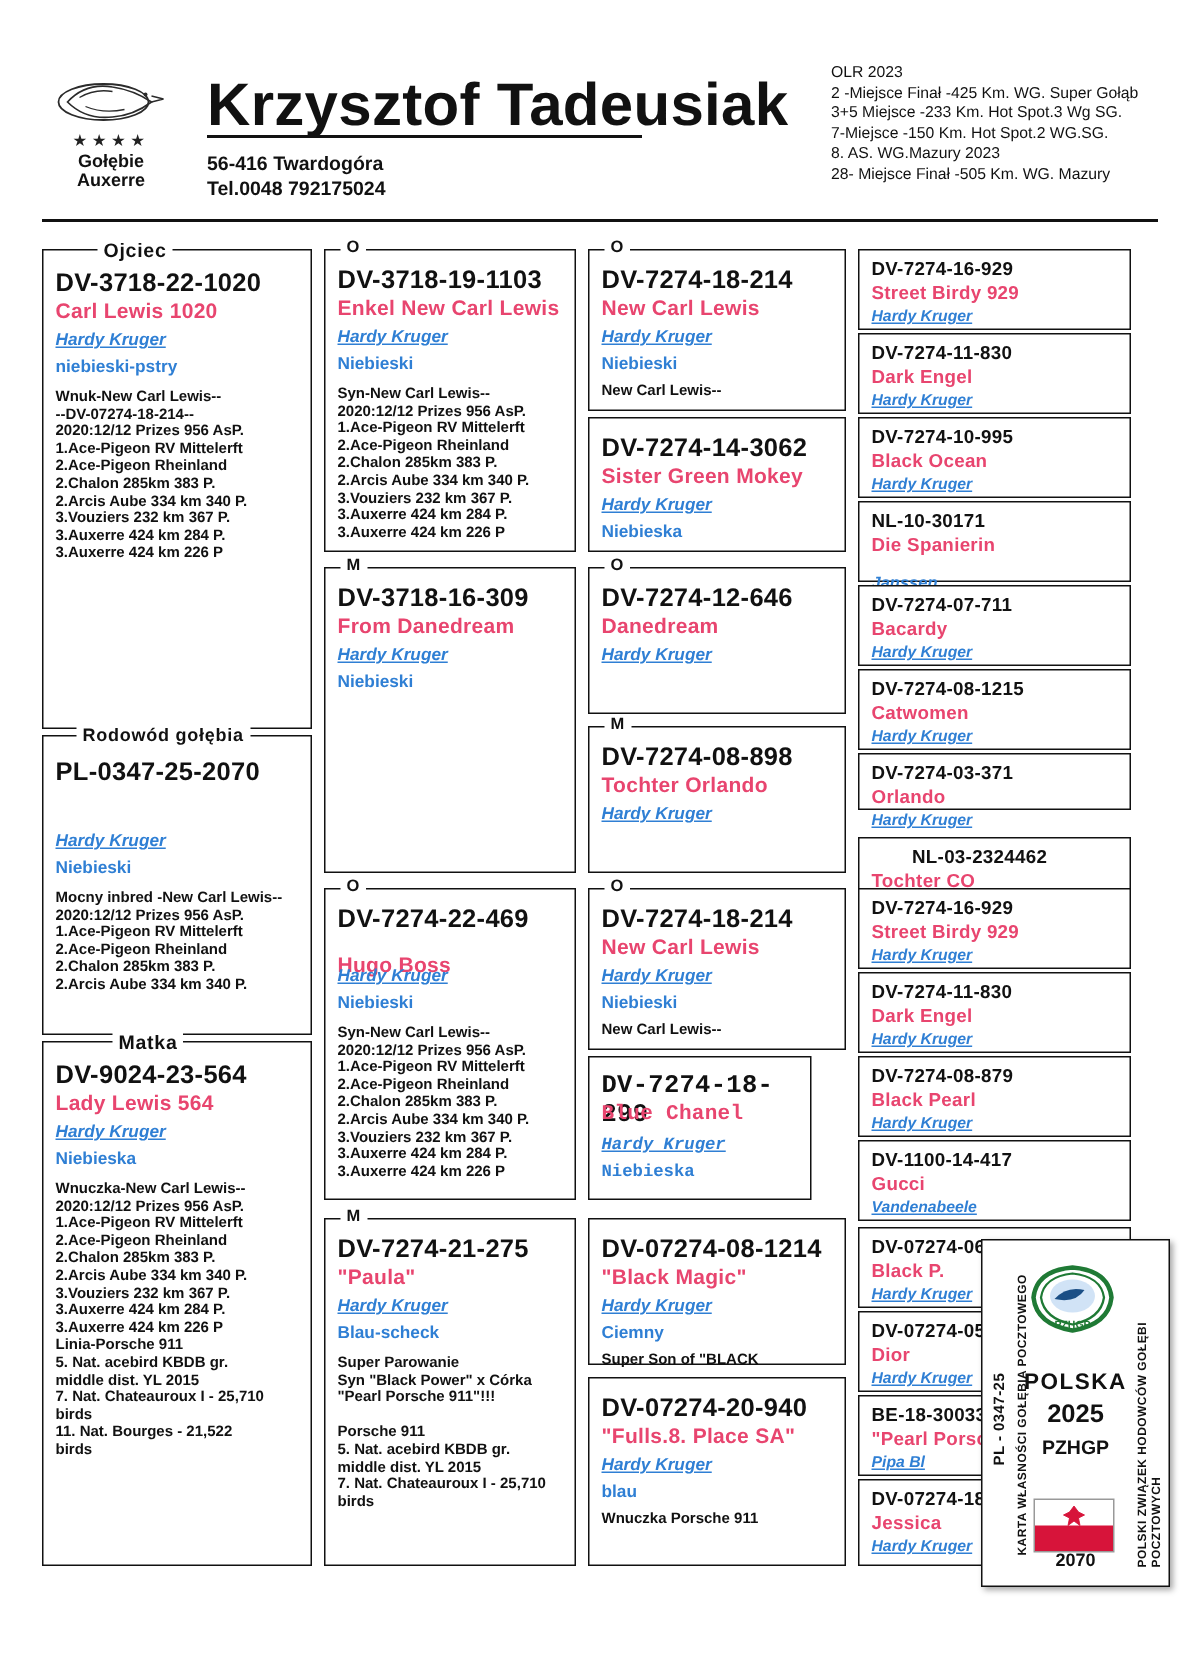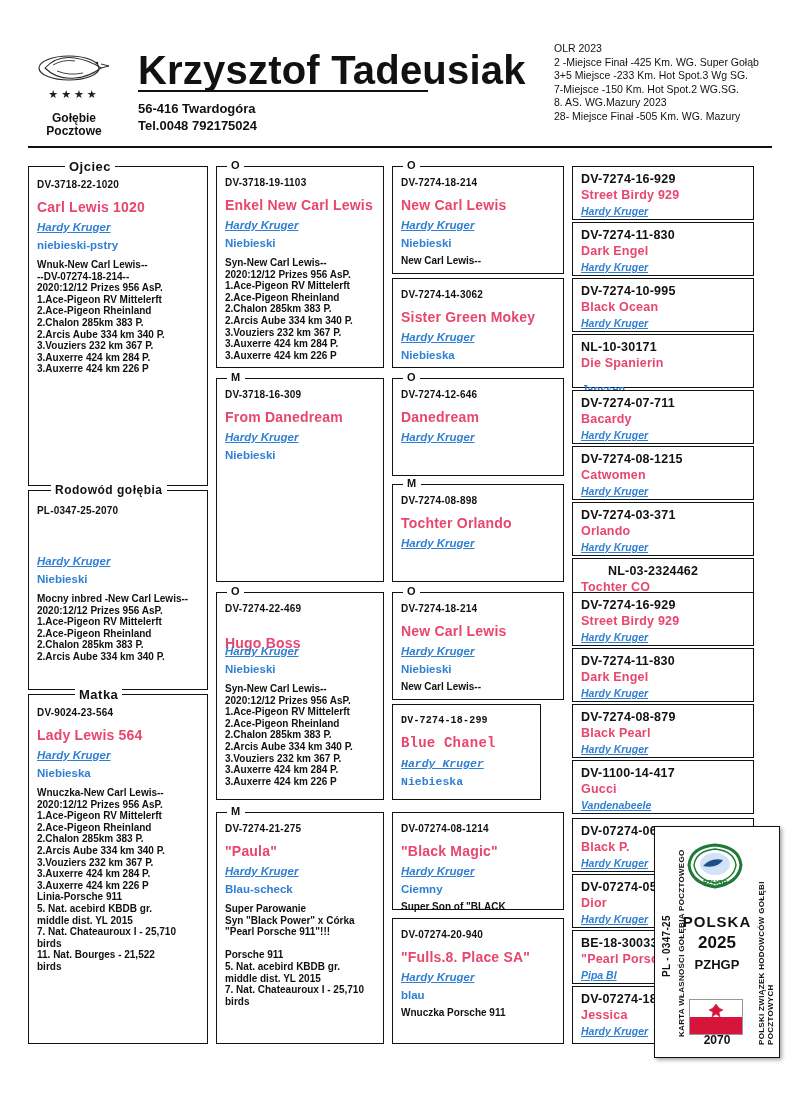--- a/index.html
+++ b/index.html
@@ -12,33 +12,33 @@
     overflow:hidden;
   }
   .page{position:absolute;left:0;top:0;width:800px;height:1110px;}
 
   
   .header{position:absolute;left:28px;top:40px;width:744px;height:104px;}
   .logo{position:absolute;left:0;top:8px;width:92px;height:92px;text-align:center;}
   .logo .bird{width:78px;height:40px;margin:0 auto;position:relative;}
   .logo .bird svg{display:block;}
   .logo .stars{font-size:11px;letter-spacing:3px;color:#222;line-height:11px;margin-top:1px;}
-  .logo .l1{font-size:12px;font-weight:bold;line-height:13px;margin-top:12px;}
+  .logo .l1{font-size:12px;font-weight:bold;line-height:13px;margin-top:1px;}
   .logo .l2{font-size:12px;font-weight:bold;line-height:13px;}
   .title{position:absolute;left:110px;top:8px;font-size:40px;font-weight:bold;letter-spacing:0.2px;color:#111;}
   .title-rule{position:absolute;left:110px;top:50px;width:290px;border-bottom:2px solid #111;}
   .addr{position:absolute;left:110px;top:60px;font-size:13px;font-weight:bold;line-height:17px;color:#111;}
   .results{position:absolute;left:498px;top:2px;font-size:10.5px;line-height:13.5px;color:#111;margin-left:28px;}
   .results div{white-space:nowrap;}
   .head-rule{position:absolute;left:28px;top:146px;width:744px;border-bottom:2px solid #111;}
 
   
   .box{position:absolute;border:1.6px solid #111;background:#fff;box-sizing:border-box;}
   .tag{position:absolute;background:#fff;font-size:11px;font-weight:bold;padding:0 4px;top:-8px;left:10px;letter-spacing:0.5px;}
-  .band{position:absolute;left:8px;top:6px;font-size:10px;font-weight:bold;color:#111;letter-spacing:0.2px;}
+  .band{position:absolute;left:8px;top:6px;font-size:17px;font-weight:bold;color:#111;letter-spacing:0.2px;}
   .name{position:absolute;left:8px;font-size:14px;font-weight:bold;color:#e8456f;letter-spacing:0.2px;}
   .name.sm{font-size:12.5px;}
   .breeder{position:absolute;left:8px;font-size:11.5px;font-weight:bold;font-style:italic;color:#2f7fd4;text-decoration:underline;}
   .color{position:absolute;left:8px;font-size:11.5px;font-weight:bold;color:#2f7fd4;}
   .notes{position:absolute;left:8px;right:6px;font-size:10px;line-height:11.6px;font-weight:bold;color:#111;white-space:pre-line;}
 
   
   .card{position:absolute;left:654px;top:826px;width:124px;height:230px;background:#fff;border:1.5px solid #111;box-shadow:2px 2px 4px rgba(0,0,0,.35);}
   .card .txt-v{position:absolute;writing-mode:vertical-rl;transform:rotate(180deg);font-size:8.4px;font-weight:bold;letter-spacing:0.3px;}
   .card .pz{position:absolute;left:50%;transform:translateX(-50%);font-size:15px;font-weight:bold;}
@@ -60,21 +60,21 @@
           <ellipse cx="34" cy="20" rx="30" ry="12" fill="none" stroke="#2b2b2b" stroke-width="1.2"></ellipse>
           <path d="M10 20 q12 -13 30 -10 q14 2 26 10 q-12 9 -26 10 q-18 2 -30 -10z" fill="none" stroke="#2b2b2b" stroke-width="1.1"></path>
           <path d="M18 17 q10 -6 22 -4" fill="none" stroke="#2b2b2b" stroke-width="0.9"></path>
           <path d="M22 23 q12 5 26 2" fill="none" stroke="#2b2b2b" stroke-width="0.9"></path>
           <circle cx="62" cy="15" r="1.3" fill="#2b2b2b"></circle>
           <path d="M66 16 l8 2 l-8 2" fill="none" stroke="#2b2b2b" stroke-width="1"></path>
         </svg>
       </div>
       <div class="stars">★★★★</div>
       <div class="l1">Gołębie</div>
-      <div class="l2">Pocztowe</div>
+      <div class="l2">Auxerre</div>
     </div>
 
     <div class="title">Krzysztof Tadeusiak</div>
     <div class="title-rule"></div>
     <div class="addr">
       <div>56-416 Twardogóra</div>
       <div>Tel.0048 792175024</div>
     </div>
 
     <div class="results">
@@ -287,21 +287,21 @@
   <div class="box" style="left:572px;top:390px;width:182px;height:54px;">
     <div class="band" style="top:5px;font-size:12.5px;">DV-7274-07-711</div>
     <div class="name sm" style="top:21px;">Bacardy</div>
     <div class="breeder" style="top:38px;font-size:10.5px;">Hardy Kruger</div>
   </div>
   <div class="box" style="left:572px;top:446px;width:182px;height:54px;">
     <div class="band" style="top:5px;font-size:12.5px;">DV-7274-08-1215</div>
     <div class="name sm" style="top:21px;">Catwomen</div>
     <div class="breeder" style="top:38px;font-size:10.5px;">Hardy Kruger</div>
   </div>
-  <div class="box" style="left:572px;top:502px;width:182px;height:54px;">
+  <div class="box" style="left:572px;top:502px;width:182px;height:38px;">
     <div class="band" style="top:5px;font-size:12.5px;">DV-7274-03-371</div>
     <div class="name sm" style="top:21px;">Orlando</div>
     <div class="breeder" style="top:38px;font-size:10.5px;">Hardy Kruger</div>
   </div>
   <div class="box" style="left:572px;top:558px;width:182px;height:54px;">
     <div class="band" style="top:5px;font-size:12.5px;margin-left:27px;">NL-03-2324462</div>
     <div class="name sm" style="top:21px;">Tochter CO</div>
     <div class="breeder" style="top:38px;font-size:10.5px;">Koopman</div>
   </div>
   <div class="box" style="left:572px;top:592px;width:182px;height:54px;">

